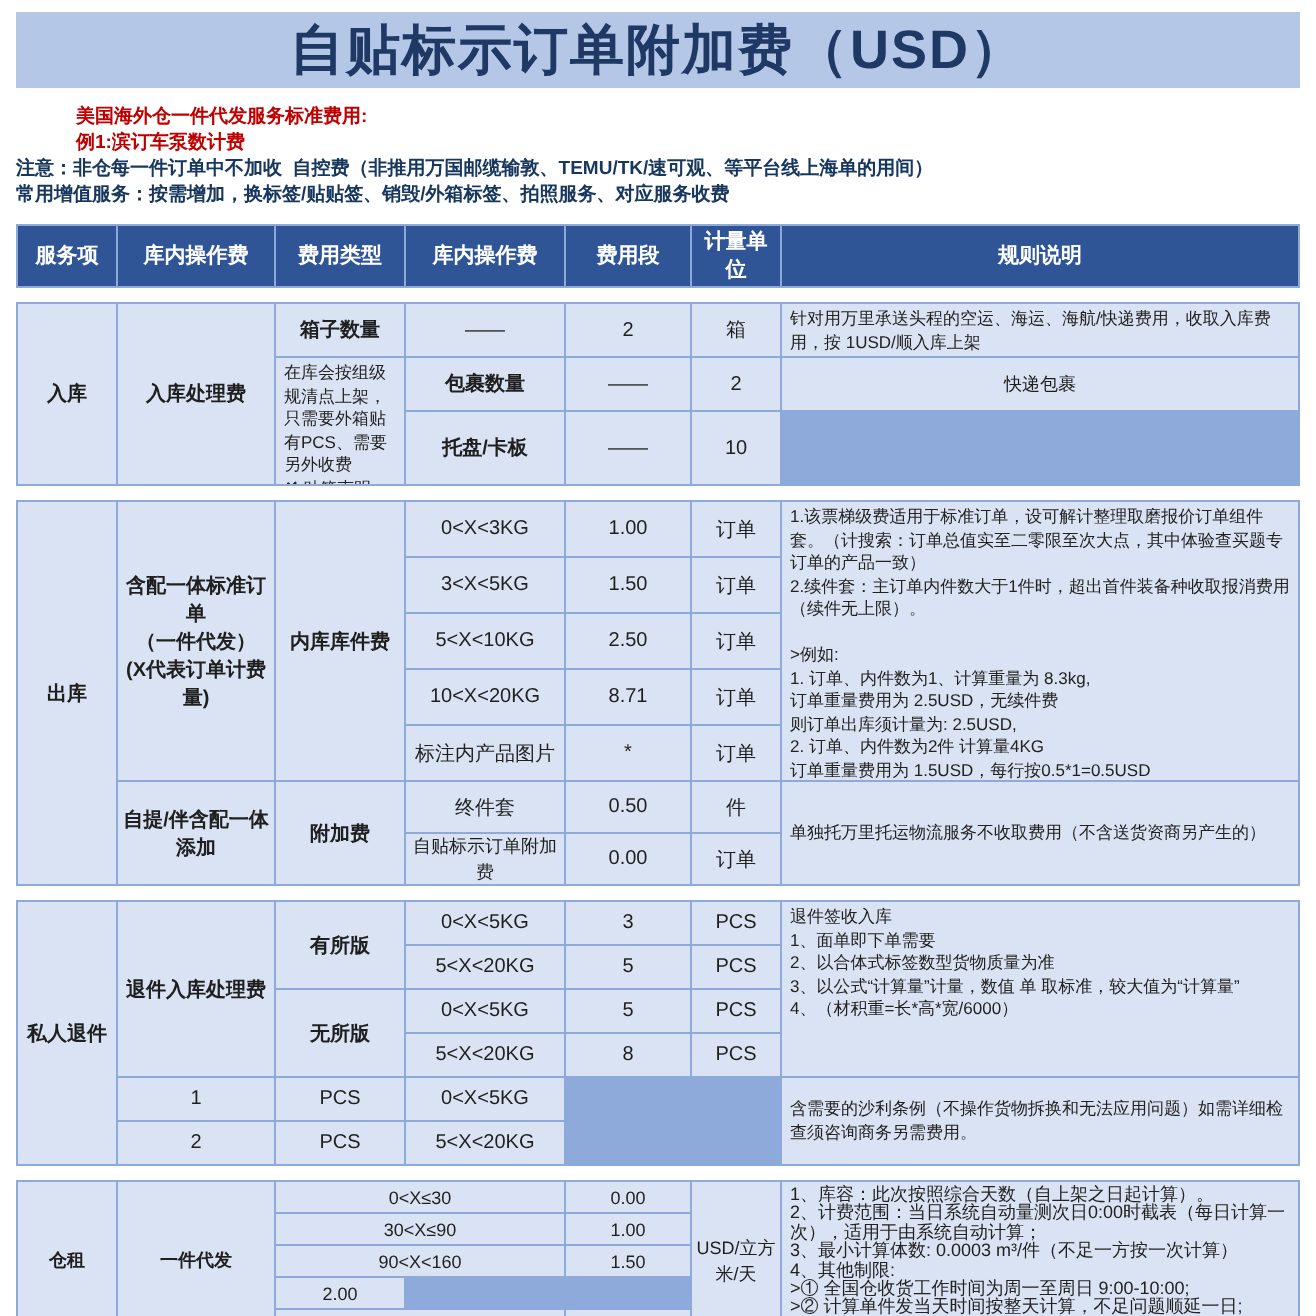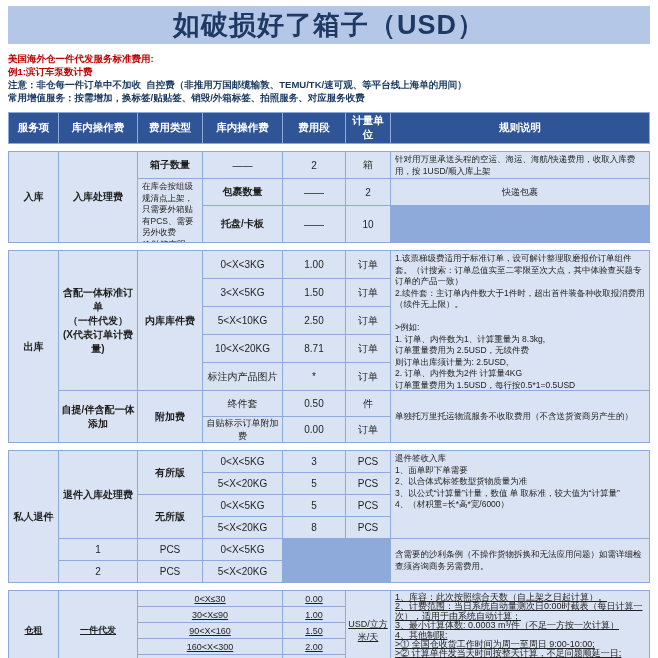--- a/index.html
+++ b/index.html
@@ -6,21 +6,21 @@
   html,body { width:658px; background:#ffffff; font-family:"Liberation Sans", sans-serif; }
   .page { width:658px; padding:6px 8px 6px 8px; }
 
   
   .banner { background:#b4c7e7; height:38px; display:flex; align-items:center; justify-content:center; }
   .banner h1 { color:#1f3864; font-size:27px; font-weight:bold; letter-spacing:1px; }
 
   
   .notes { padding:8px 0 6px 0; }
   .notes div { font-size:9.5px; font-weight:bold; line-height:13px; white-space:pre-wrap; }
-  .note-red { color:#c00000; }
+  .note-red { color:#c00000;margin-left:30px; }
   .note-navy { color:#17375e; }
 
   
   .tbl { display:grid; grid-template-columns:49px 78px 64px 79px 62px 44px 1fr; gap:1px;
          background:#8eaadb; border:1px solid #8eaadb; width:642px; }
   .tbl + .tbl { margin-top:7px; }
   .hdr-row { margin-top:2px; }
   .cell { background:#dae3f3; display:flex; align-items:center; justify-content:center;
           text-align:center; font-size:10px; color:#1f1f1f; padding:1px 2px; overflow:hidden; }
   .hd { background:#2f5597; color:#ffffff; font-weight:bold; font-size:10.5px; min-height:22px; }
@@ -30,29 +30,29 @@
           font-size:8.5px; line-height:11.5px; padding:2px 4px; white-space:pre-wrap; color:#222; }
   .rule.mid { align-items:center; }
   .rule.tiny { font-size:7.8px; line-height:9.4px; }
   .lines { white-space:pre-wrap; }
 
   
   .s1 { grid-template-rows:26px 26px 36px; }
   .s2 { grid-template-rows:repeat(5,27px) 25px 25px; }
   .s3 { grid-template-rows:repeat(6,21px); }
   .s4 { grid-template-rows:repeat(5,15px); }
-  .s4 .cell { font-size:9px;text-decoration:underline; }
+  .s4 .cell { font-size:9px; }
 </style>
 </head>
 <body>
 
 <div class="page">
 
   <div class="banner">
-    <h1>如破损好了箱子（USD）</h1>
+    <h1>自贴标示订单附加费（USD）</h1>
   </div>
 
   <div class="notes">
     <div class="note-red">美国海外仓一件代发服务标准费用:</div>
     <div class="note-red">例1:滨订车泵数计费</div>
     <div class="note-navy">注意：非仓每一件订单中不加收  自控费（非推用万国邮缆输敦、TEMU/TK/速可观、等平台线上海单的用间）</div>
     <div class="note-navy">常用增值服务：按需增加，换标签/贴贴签、销毁/外箱标签、拍照服务、对应服务收费</div>
   </div>
 
   <div class="tbl hdr-row">
@@ -188,20 +188,19 @@
 &gt;② 计算单件发当天时间按整天计算，不足问题顺延一日;
 &gt;③ 计算起始时间为货物上架时间，终止时间为拣货出库时间;
 &gt;④ 存仓时间不满一天按照一天计算;</div>
 
     <div class="cell" style="grid-row:2;grid-column:3/span 2">30&lt;X≤90</div>
     <div class="cell" style="grid-row:2">1.00</div>
 
     <div class="cell" style="grid-row:3;grid-column:3/span 2">90&lt;X&lt;160</div>
     <div class="cell" style="grid-row:3">1.50</div>
 
-    <div class="cell" style="grid-row:4;grid-column:3/span 2">160&lt;X&lt;300</div>
     <div class="cell" style="grid-row:4">2.00</div>
 
     <div class="cell" style="grid-row:5;grid-column:3/span 2">360&lt;X</div>
     <div class="cell" style="grid-row:5">2.50</div>
   </div>
 
 </div>
 
 </body></html>

